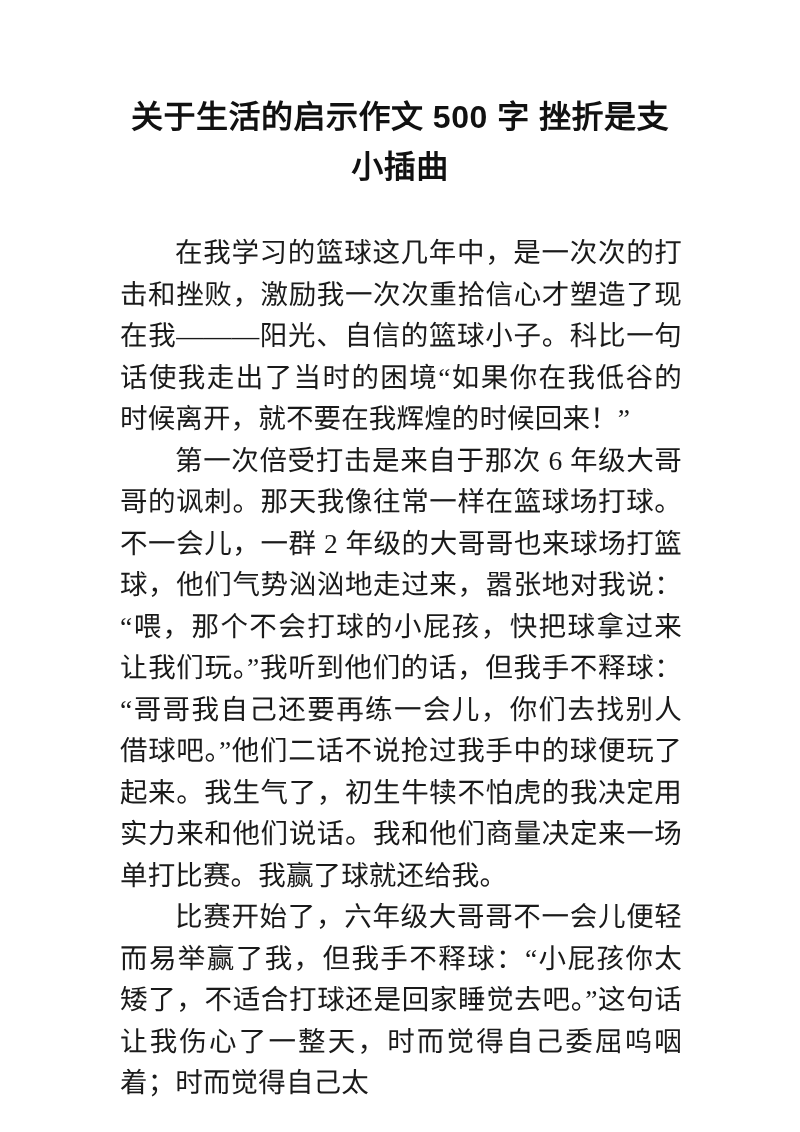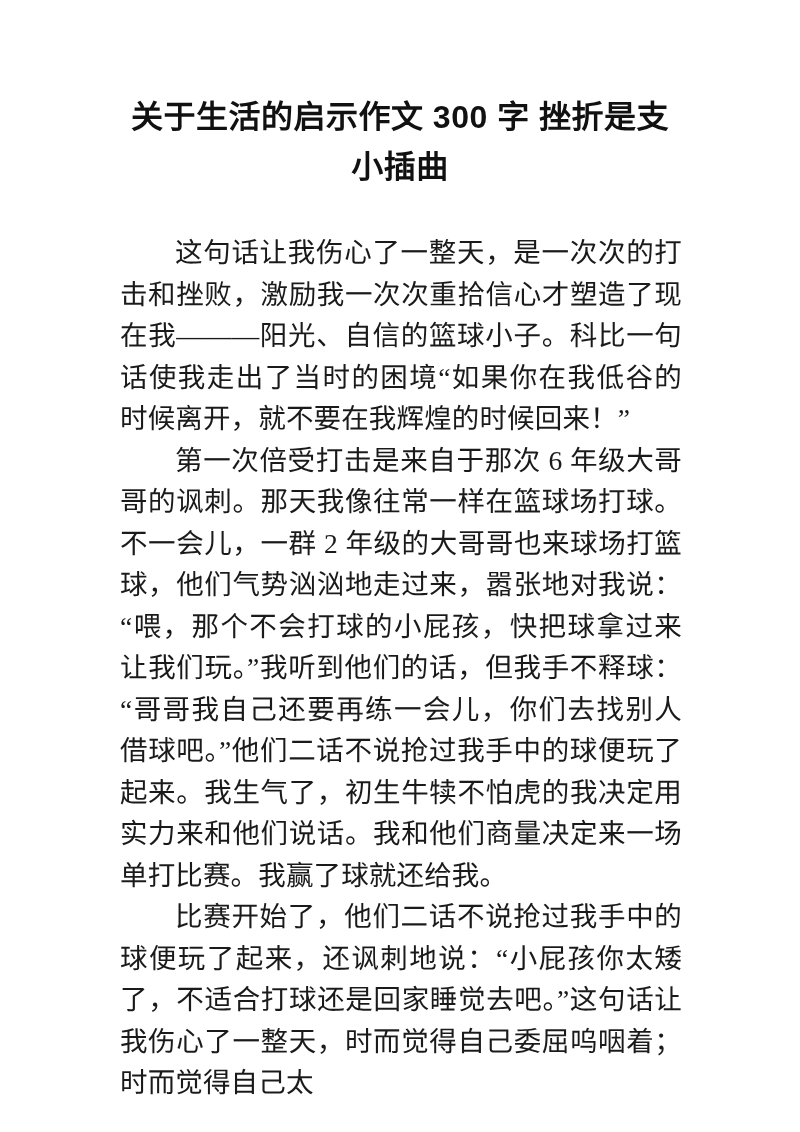--- a/index.html
+++ b/index.html
@@ -53,21 +53,21 @@
     text-indent: 2em;
     letter-spacing: 0.15px;
     word-break: break-all;
   }
 </style>
 </head>
 <body>
 
 <div class="page">
 
-  <h1 class="doc-title">关于生活的启示作文 300 字 挫折是支小插曲</h1>
+  <h1 class="doc-title">关于生活的启示作文 500 字 挫折是支小插曲</h1>
 
   <div class="doc-body">
-    <p>这句话让我伤心了一整天，是一次次的打击和挫败，激励我一次次重拾信心才塑造了现在我———阳光、自信的篮球小子。科比一句话使我走出了当时的困境“如果你在我低谷的时候离开，就不要在我辉煌的时候回来！”</p>
+    <p>在我学习的篮球这几年中，是一次次的打击和挫败，激励我一次次重拾信心才塑造了现在我———阳光、自信的篮球小子。科比一句话使我走出了当时的困境“如果你在我低谷的时候离开，就不要在我辉煌的时候回来！”</p>
     <p>第一次倍受打击是来自于那次 6 年级大哥哥的讽刺。那天我像往常一样在篮球场打球。不一会儿，一群 2 年级的大哥哥也来球场打篮球，他们气势汹汹地走过来，嚣张地对我说：“喂，那个不会打球的小屁孩，快把球拿过来让我们玩。”我听到他们的话，但我手不释球：“哥哥我自己还要再练一会儿，你们去找别人借球吧。”他们二话不说抢过我手中的球便玩了起来。我生气了，初生牛犊不怕虎的我决定用实力来和他们说话。我和他们商量决定来一场单打比赛。我赢了球就还给我。</p>
-    <p>比赛开始了，他们二话不说抢过我手中的球便玩了起来，还讽刺地说：“小屁孩你太矮了，不适合打球还是回家睡觉去吧。”这句话让我伤心了一整天，时而觉得自己委屈呜咽着；时而觉得自己太</p>
+    <p>比赛开始了，六年级大哥哥不一会儿便轻而易举赢了我，但我手不释球：“小屁孩你太矮了，不适合打球还是回家睡觉去吧。”这句话让我伤心了一整天，时而觉得自己委屈呜咽着；时而觉得自己太</p>
   </div>
 
 </div>
 
 </body></html>

